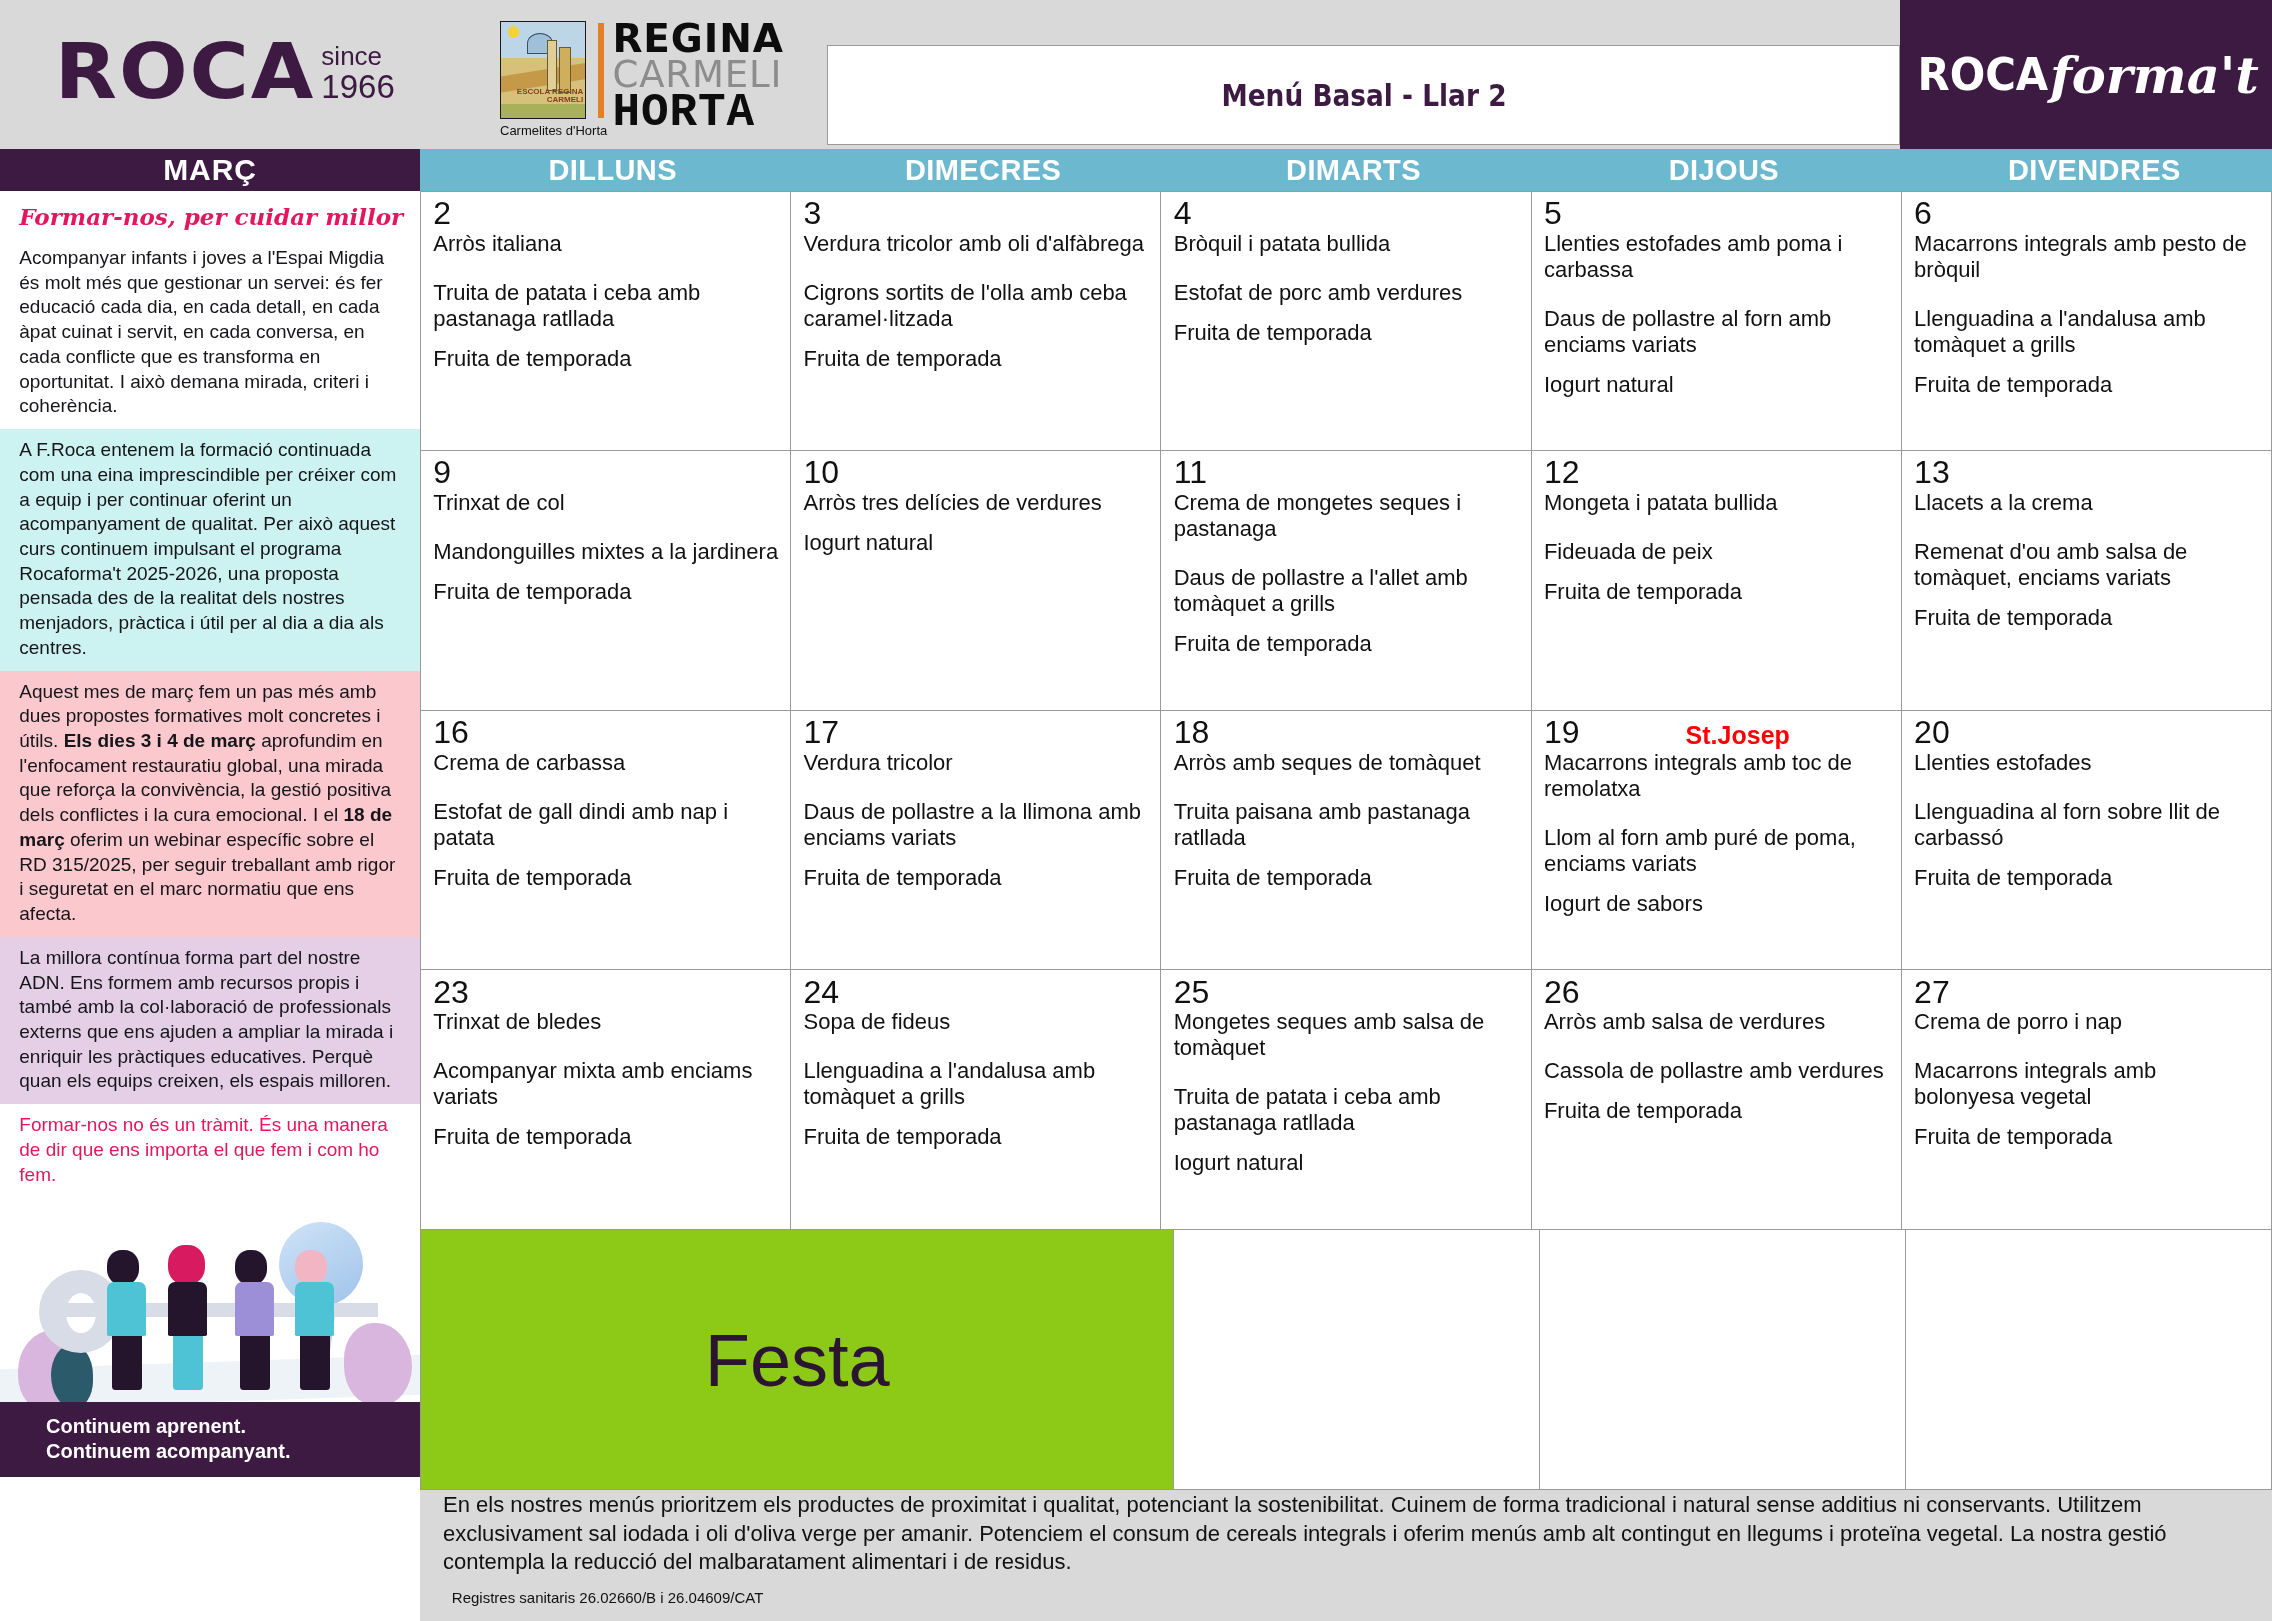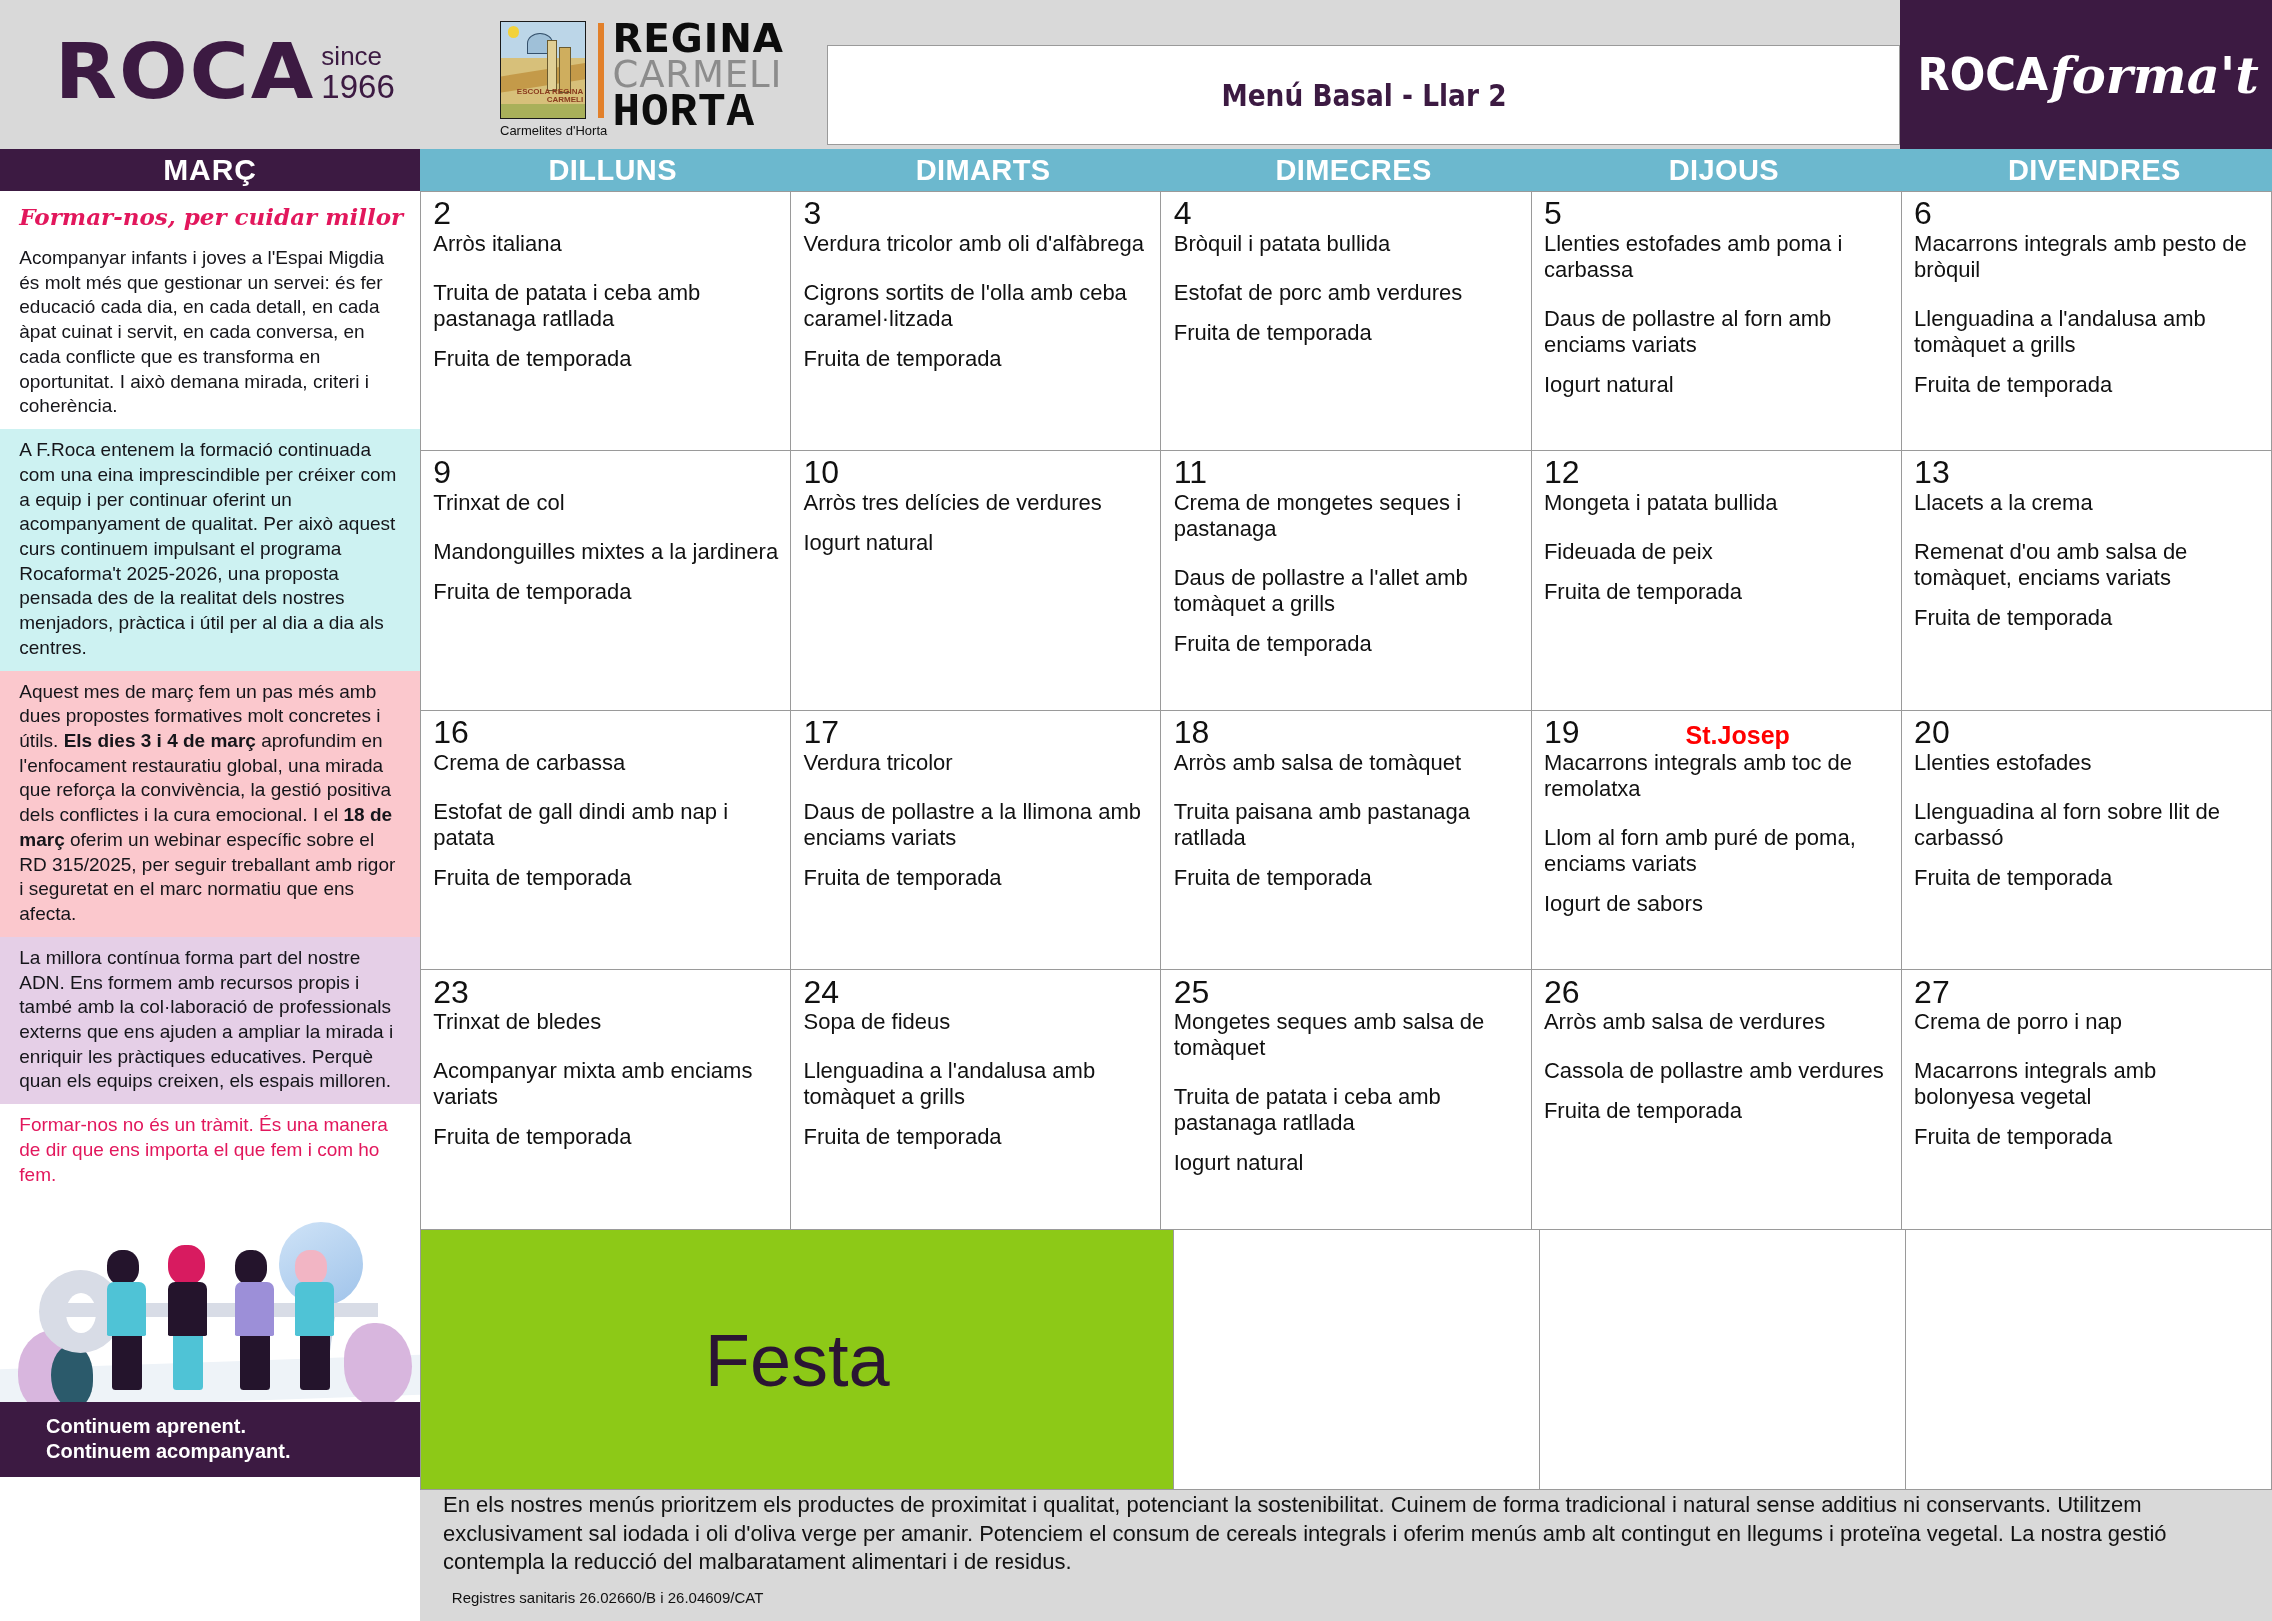--- a/index.html
+++ b/index.html
@@ -271,22 +271,22 @@
 
     <div class="sb-footer">
       <span>Continuem aprenent.</span>
       <span>Continuem acompanyant.</span>
     </div>
   </div>
 
   <div class="cal">
     <div class="cal-head">
       <div class="dow">DILLUNS</div>
+      <div class="dow">DIMECRES</div>
       <div class="dow">DIMARTS</div>
-      <div class="dow">DIMECRES</div>
       <div class="dow">DIJOUS</div>
       <div class="dow">DIVENDRES</div>
     </div>
 
     <div class="cal-body">
 
       <div class="cal-row">
         <div class="cell">
           <div class="daynum">2</div>
           <div class="dish d1">Arròs italiana</div>
@@ -359,21 +359,21 @@
           <div class="dish d3">Fruita de temporada</div>
         </div>
         <div class="cell">
           <div class="daynum">17</div>
           <div class="dish d1">Verdura tricolor</div>
           <div class="dish d2">Daus de pollastre a la llimona amb enciams variats</div>
           <div class="dish d3">Fruita de temporada</div>
         </div>
         <div class="cell">
           <div class="daynum">18</div>
-          <div class="dish d1">Arròs amb salsa de tomàquet</div>
+          <div class="dish d1">Arròs amb seques de tomàquet</div>
           <div class="dish d2">Truita paisana amb pastanaga ratllada</div>
           <div class="dish d3">Fruita de temporada</div>
         </div>
         <div class="cell">
           <div class="daynum">19</div>
           <div class="holiday">St.Josep</div>
           <div class="dish d1">Macarrons integrals amb toc de remolatxa</div>
           <div class="dish d2">Llom al forn amb puré de poma, enciams variats</div>
           <div class="dish d3">Iogurt de sabors</div>
         </div>

